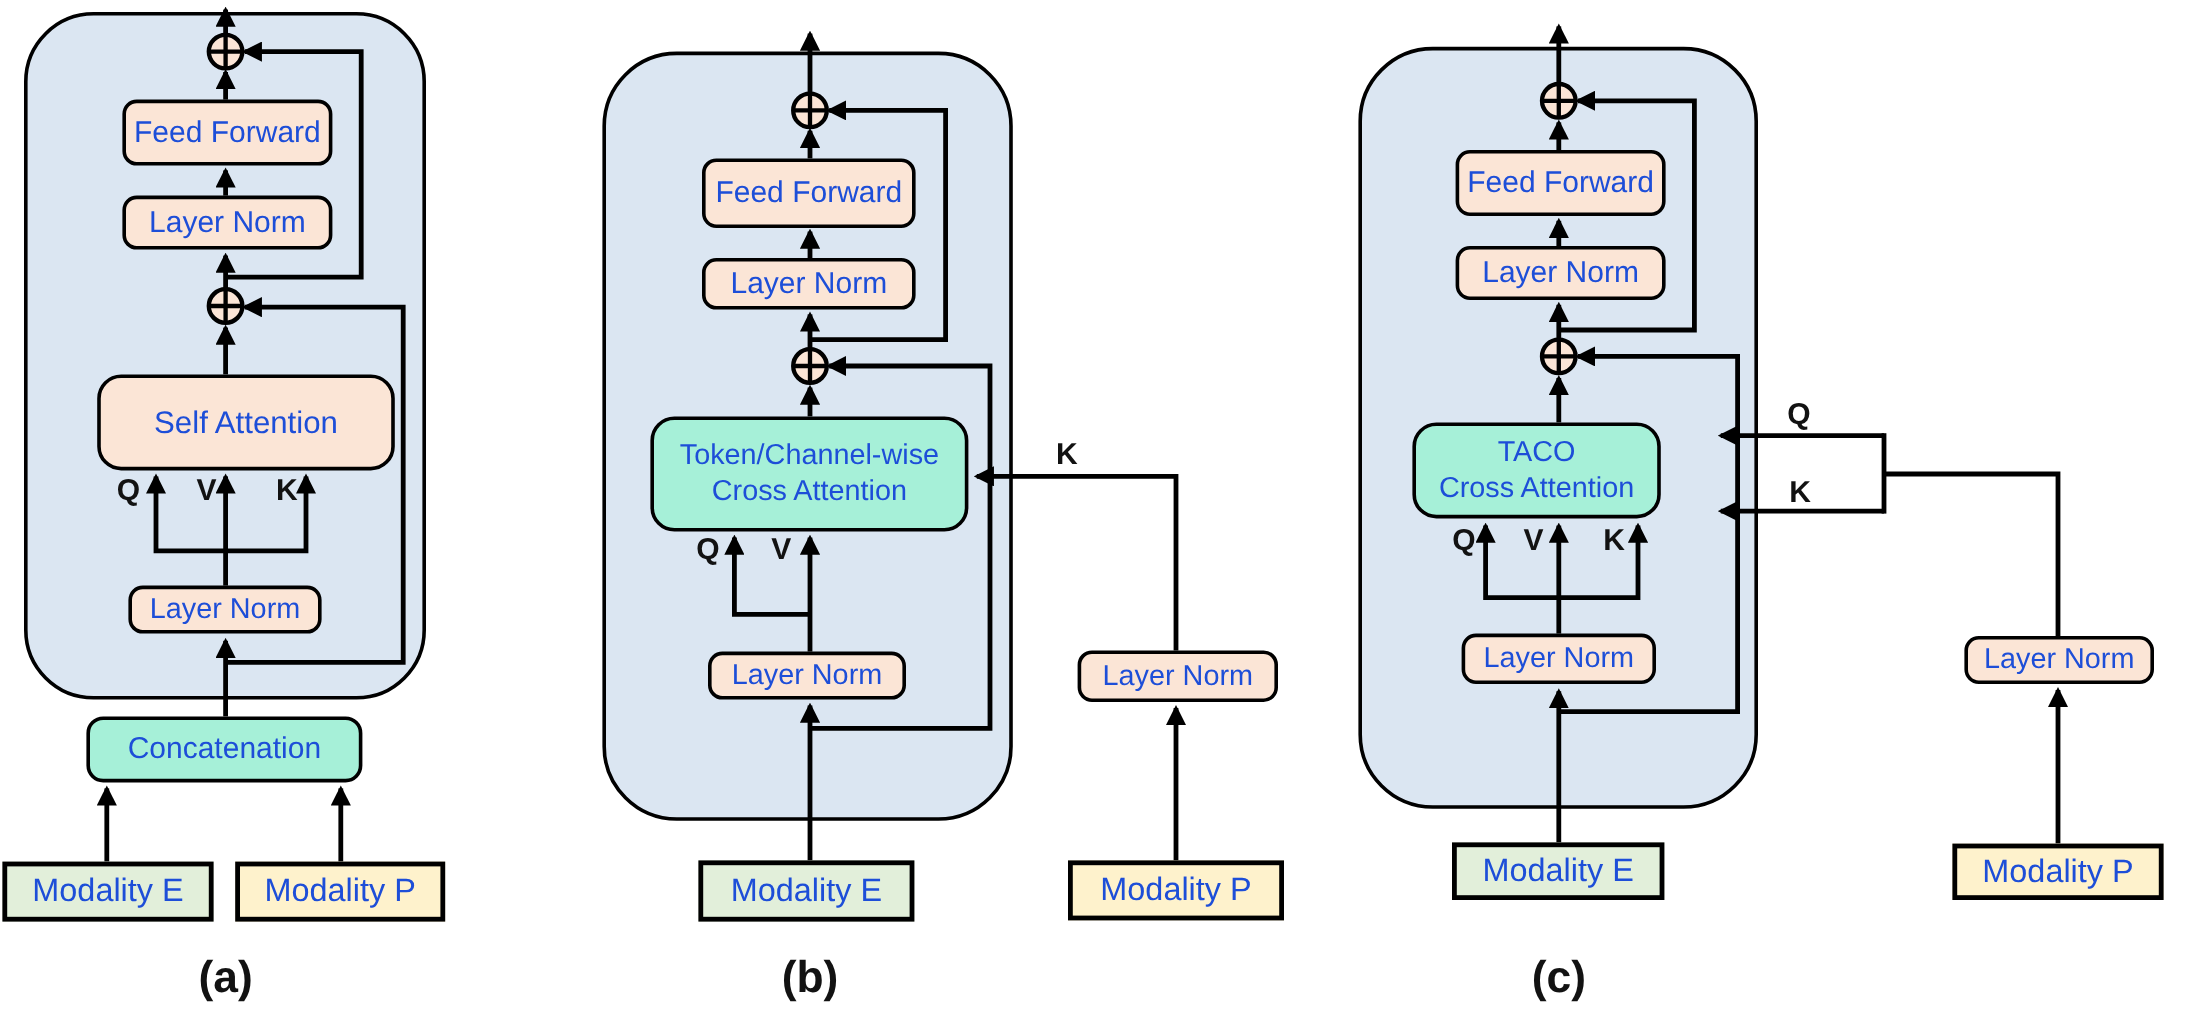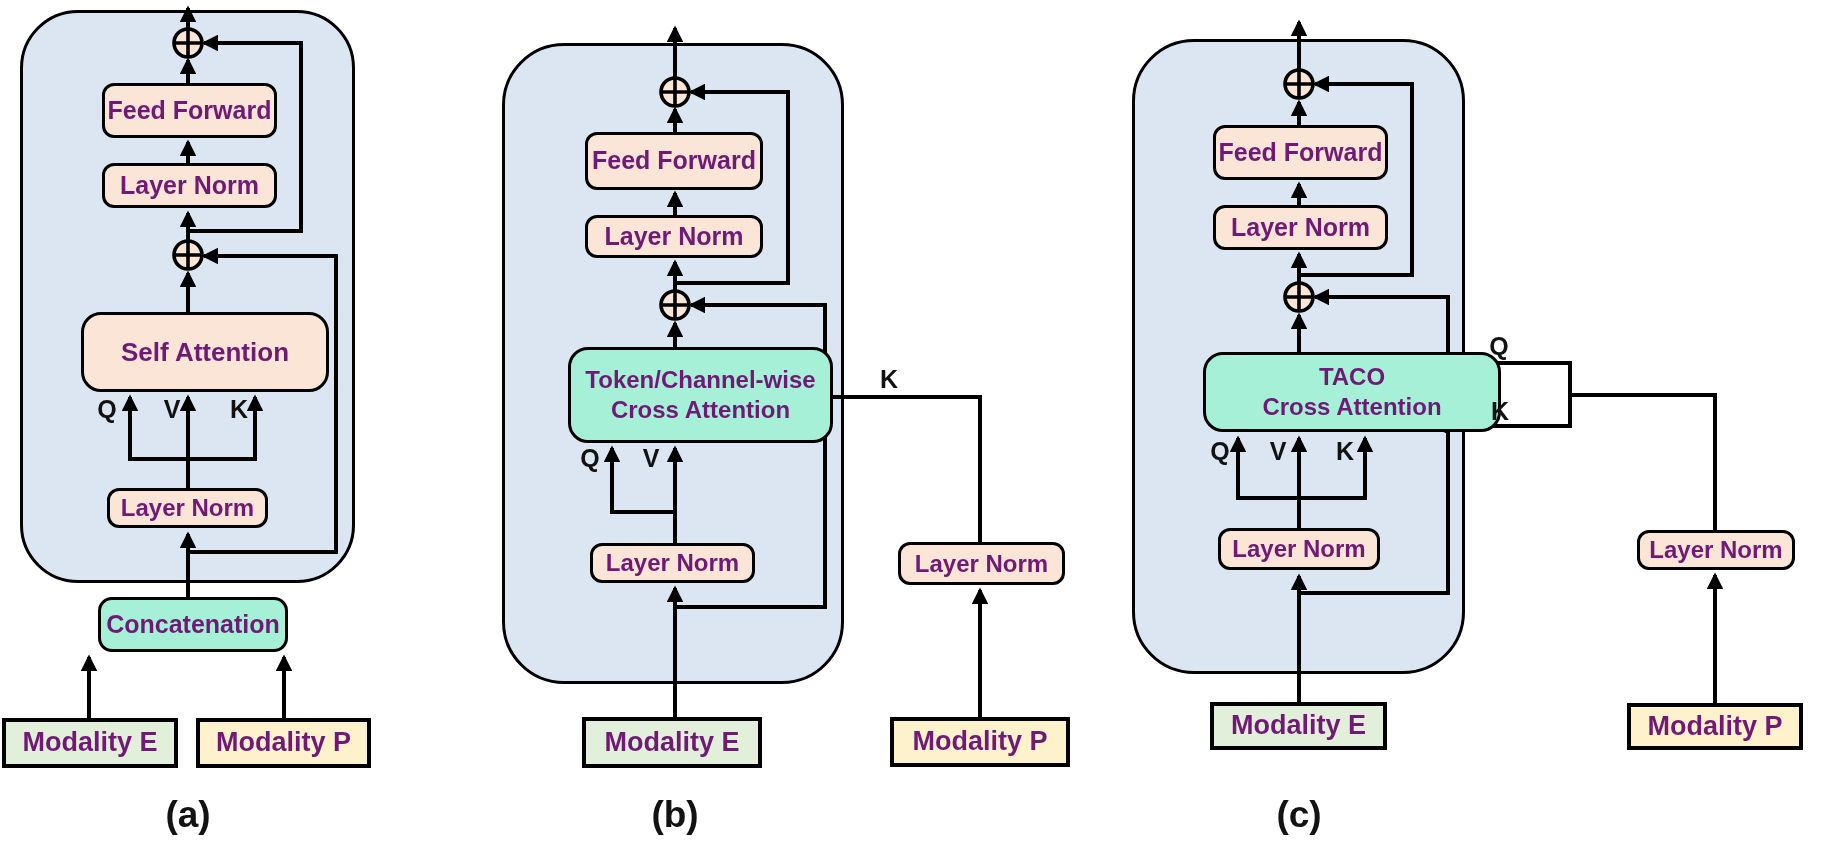--- a/index.html
+++ b/index.html
@@ -11,25 +11,25 @@
   }
   .container{
     position:absolute; z-index:1;
     background:#dbe6f2; border:3px solid #000; border-radius:58px;
     box-sizing:border-box;
   }
   svg.wires{position:absolute;left:0;top:0;z-index:2;}
   .box{
     position:absolute; z-index:3; box-sizing:border-box;
     display:flex; align-items:center; justify-content:center; text-align:center;
-    border:3.5px solid #000; font-weight:700; font-size:25px; line-height:1.25;
-    color:#701a75; background:#fbe5d6; border-radius:12px;
+    border:3.5px solid #000; font-weight:400; font-size:25px; line-height:1.25;
+    color:#1d4ed8; background:#fbe5d6; border-radius:12px;
   }
   .attn{border-radius:20px;}
-  .teal{background:#a6f0d8;margin-left:26px;}
+  .teal{background:#a6f0d8;}
   .big{font-size:26px;}
   .mod{border-radius:0; border-width:4px; font-size:27px;}
   .mod-e{background:#e2efda;}
   .mod-p{background:#fef2cc;}
   .plabel{
     position:absolute; z-index:4; transform:translate(-50%,-50%);
     font-weight:700; font-size:25px; color:#121212; white-space:nowrap;
   }
   .caption{
     position:absolute; z-index:4; transform:translate(-50%,-50%);
@@ -133,21 +133,21 @@
         <circle cx="1299" cy="297" r="14" fill="#fbe5d6"></circle>
           <path d="M1285,297 H1313 M1299,283 V311" fill="none"></path>
       </g>
     </g>
   </svg>
 
   <div class="box" style="left:102px;top:83px;width:175px;height:55px;">Feed Forward</div>
   <div class="box" style="left:102px;top:163px;width:175px;height:45px;">Layer Norm</div>
   <div class="box attn big" style="left:65px;top:312px;width:248px;height:80px;margin-left:16px;">Self Attention</div>
   <div class="box" style="left:107px;top:488px;width:161px;height:40px;font-size:24px;">Layer Norm</div>
-  <div class="box teal" style="left:72px;top:597px;width:190px;height:55px;border-radius:14px;">Concatenation</div>
+  <div class="box teal" style="left:72px;top:597px;width:230px;height:55px;border-radius:14px;">Concatenation</div>
   <div class="box mod mod-e" style="left:2px;top:718px;width:176px;height:50px;">Modality E</div>
   <div class="box mod mod-p" style="left:196px;top:718px;width:175px;height:50px;">Modality P</div>
   <span class="plabel" style="left:107px;top:409px;">Q</span>
   <span class="plabel" style="left:172px;top:409px;">V</span>
   <span class="plabel" style="left:239px;top:409px;">K</span>
   <div class="caption" style="left:188px;top:815px;">(a)</div>
 
   <div class="box" style="left:585px;top:132px;width:178px;height:58px;">Feed Forward</div>
   <div class="box" style="left:585px;top:215px;width:178px;height:43px;">Layer Norm</div>
   <div class="box attn teal" style="left:542px;top:347px;width:265px;height:96px;font-size:24px;">
@@ -160,21 +160,21 @@
   <div class="box" style="left:898px;top:542px;width:167px;height:43px;font-size:24px;">Layer Norm</div>
   <div class="box mod mod-e" style="left:582px;top:717px;width:180px;height:51px;">Modality E</div>
   <div class="box mod mod-p" style="left:890px;top:717px;width:180px;height:50px;">Modality P</div>
   <span class="plabel" style="left:590px;top:458px;">Q</span>
   <span class="plabel" style="left:651px;top:458px;">V</span>
   <span class="plabel" style="left:889px;top:379px;">K</span>
   <div class="caption" style="left:675px;top:815px;">(b)</div>
 
   <div class="box" style="left:1213px;top:125px;width:175px;height:55px;">Feed Forward</div>
   <div class="box" style="left:1213px;top:205px;width:175px;height:45px;">Layer Norm</div>
-  <div class="box attn teal" style="left:1177px;top:352px;width:298px;height:80px;font-size:24px;">
+  <div class="box attn teal" style="left:1177px;top:352px;width:207px;height:80px;font-size:24px;">
     <div>
       <div>TACO</div>
       <div>Cross Attention</div>
     </div>
   </div>
   <div class="box" style="left:1218px;top:528px;width:162px;height:42px;font-size:24px;">Layer Norm</div>
   <div class="box" style="left:1637px;top:530px;width:158px;height:40px;font-size:24px;">Layer Norm</div>
   <div class="box mod mod-e" style="left:1210px;top:702px;width:177px;height:48px;">Modality E</div>
   <div class="box mod mod-p" style="left:1627px;top:703px;width:176px;height:47px;">Modality P</div>
   <span class="plabel" style="left:1220px;top:451px;">Q</span>

